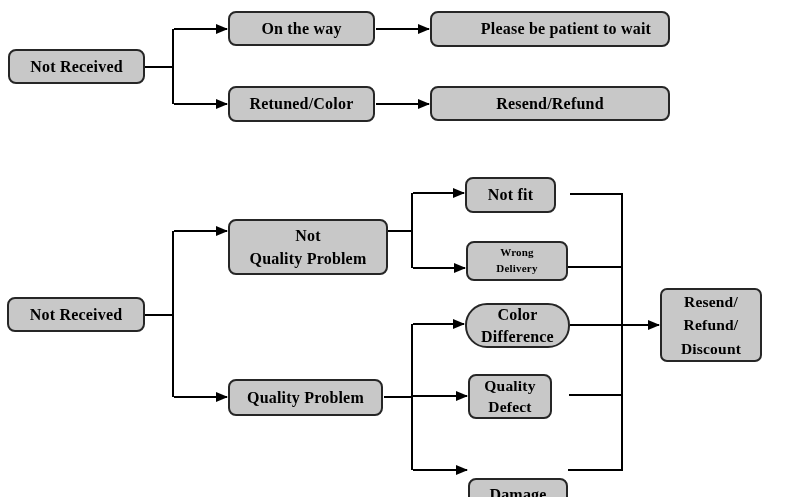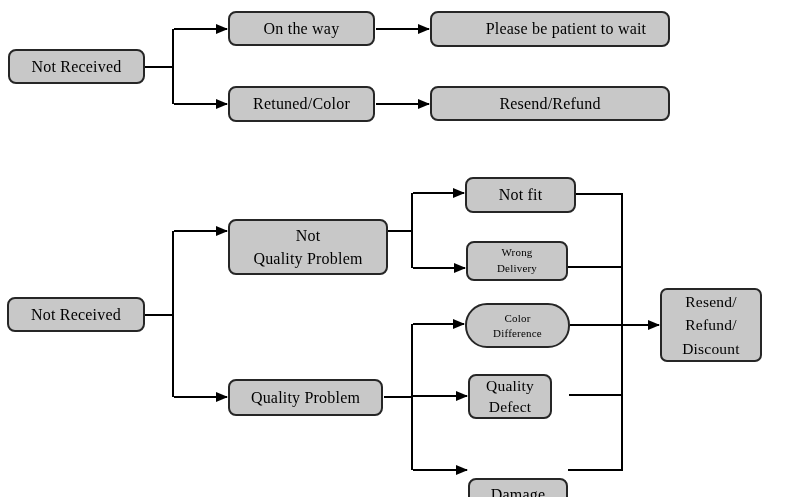--- a/index.html
+++ b/index.html
@@ -19,39 +19,39 @@
   .node {
     position: absolute;
     box-sizing: border-box;
     background: #c8c8c8;
     border: 2px solid #262626;
     border-radius: 8px;
     display: flex;
     align-items: center;
     justify-content: center;
     text-align: center;
-    font-weight: normal;
+    font-weight: bold;
     font-size: 16px;
     line-height: 1.45;
     color: #000000;
     white-space: pre-line;
     letter-spacing: 0.2px;
   }
   
   .b-nr-top   { left: 8px;   top: 49px;  width: 137px; height: 35px; }
   .b-otw      { left: 228px; top: 11px;  width: 147px; height: 35px; }
   .b-wait     { left: 430px; top: 11px;  width: 240px; height: 36px; padding-left: 32px; }
   .b-retuned  { left: 228px; top: 86px;  width: 147px; height: 36px; }
   .b-rr       { left: 430px; top: 86px;  width: 240px; height: 35px; }
   .b-nr-bot   { left: 7px;   top: 297px; width: 138px; height: 35px; }
   .b-nqp      { left: 228px; top: 212px; width: 160px; height: 56px; margin-top: 7px; }
   .b-qp       { left: 228px; top: 379px; width: 155px; height: 37px; }
-  .b-notfit   { left: 465px; top: 177px; width: 111px; height: 36px; }
+  .b-notfit   { left: 465px; top: 177px; width: 91px; height: 36px; }
   .b-wd       { left: 466px; top: 241px; width: 102px; height: 40px; font-size: 11px;}
-  .b-cd       { left: 465px; top: 303px; width: 105px; height: 45px; font-size: 11px; line-height: 1.35; border-radius: 22px;}
+  .b-cd       { left: 465px; top: 303px; width: 105px; height: 45px; font-size: 16px; line-height: 1.35; border-radius: 22px;}
   .b-qd       { left: 468px; top: 374px; width: 84px; height: 45px; font-size: 15.5px; line-height: 1.35;}
   .b-dmg      { left: 468px; top: 478px; width: 100px; height: 34px; text-align: center; }
   .b-rrd      { left: 660px; top: 288px; width: 102px; height: 74px; font-size: 15.5px; line-height: 1.5; border-radius: 7px;}
 </style>
 </head>
 <body>
 
 <div class="canvas">
 
   <svg class="connectors" viewBox="0 0 800 497" xmlns="http://www.w3.org/2000/svg" aria-hidden="true">

